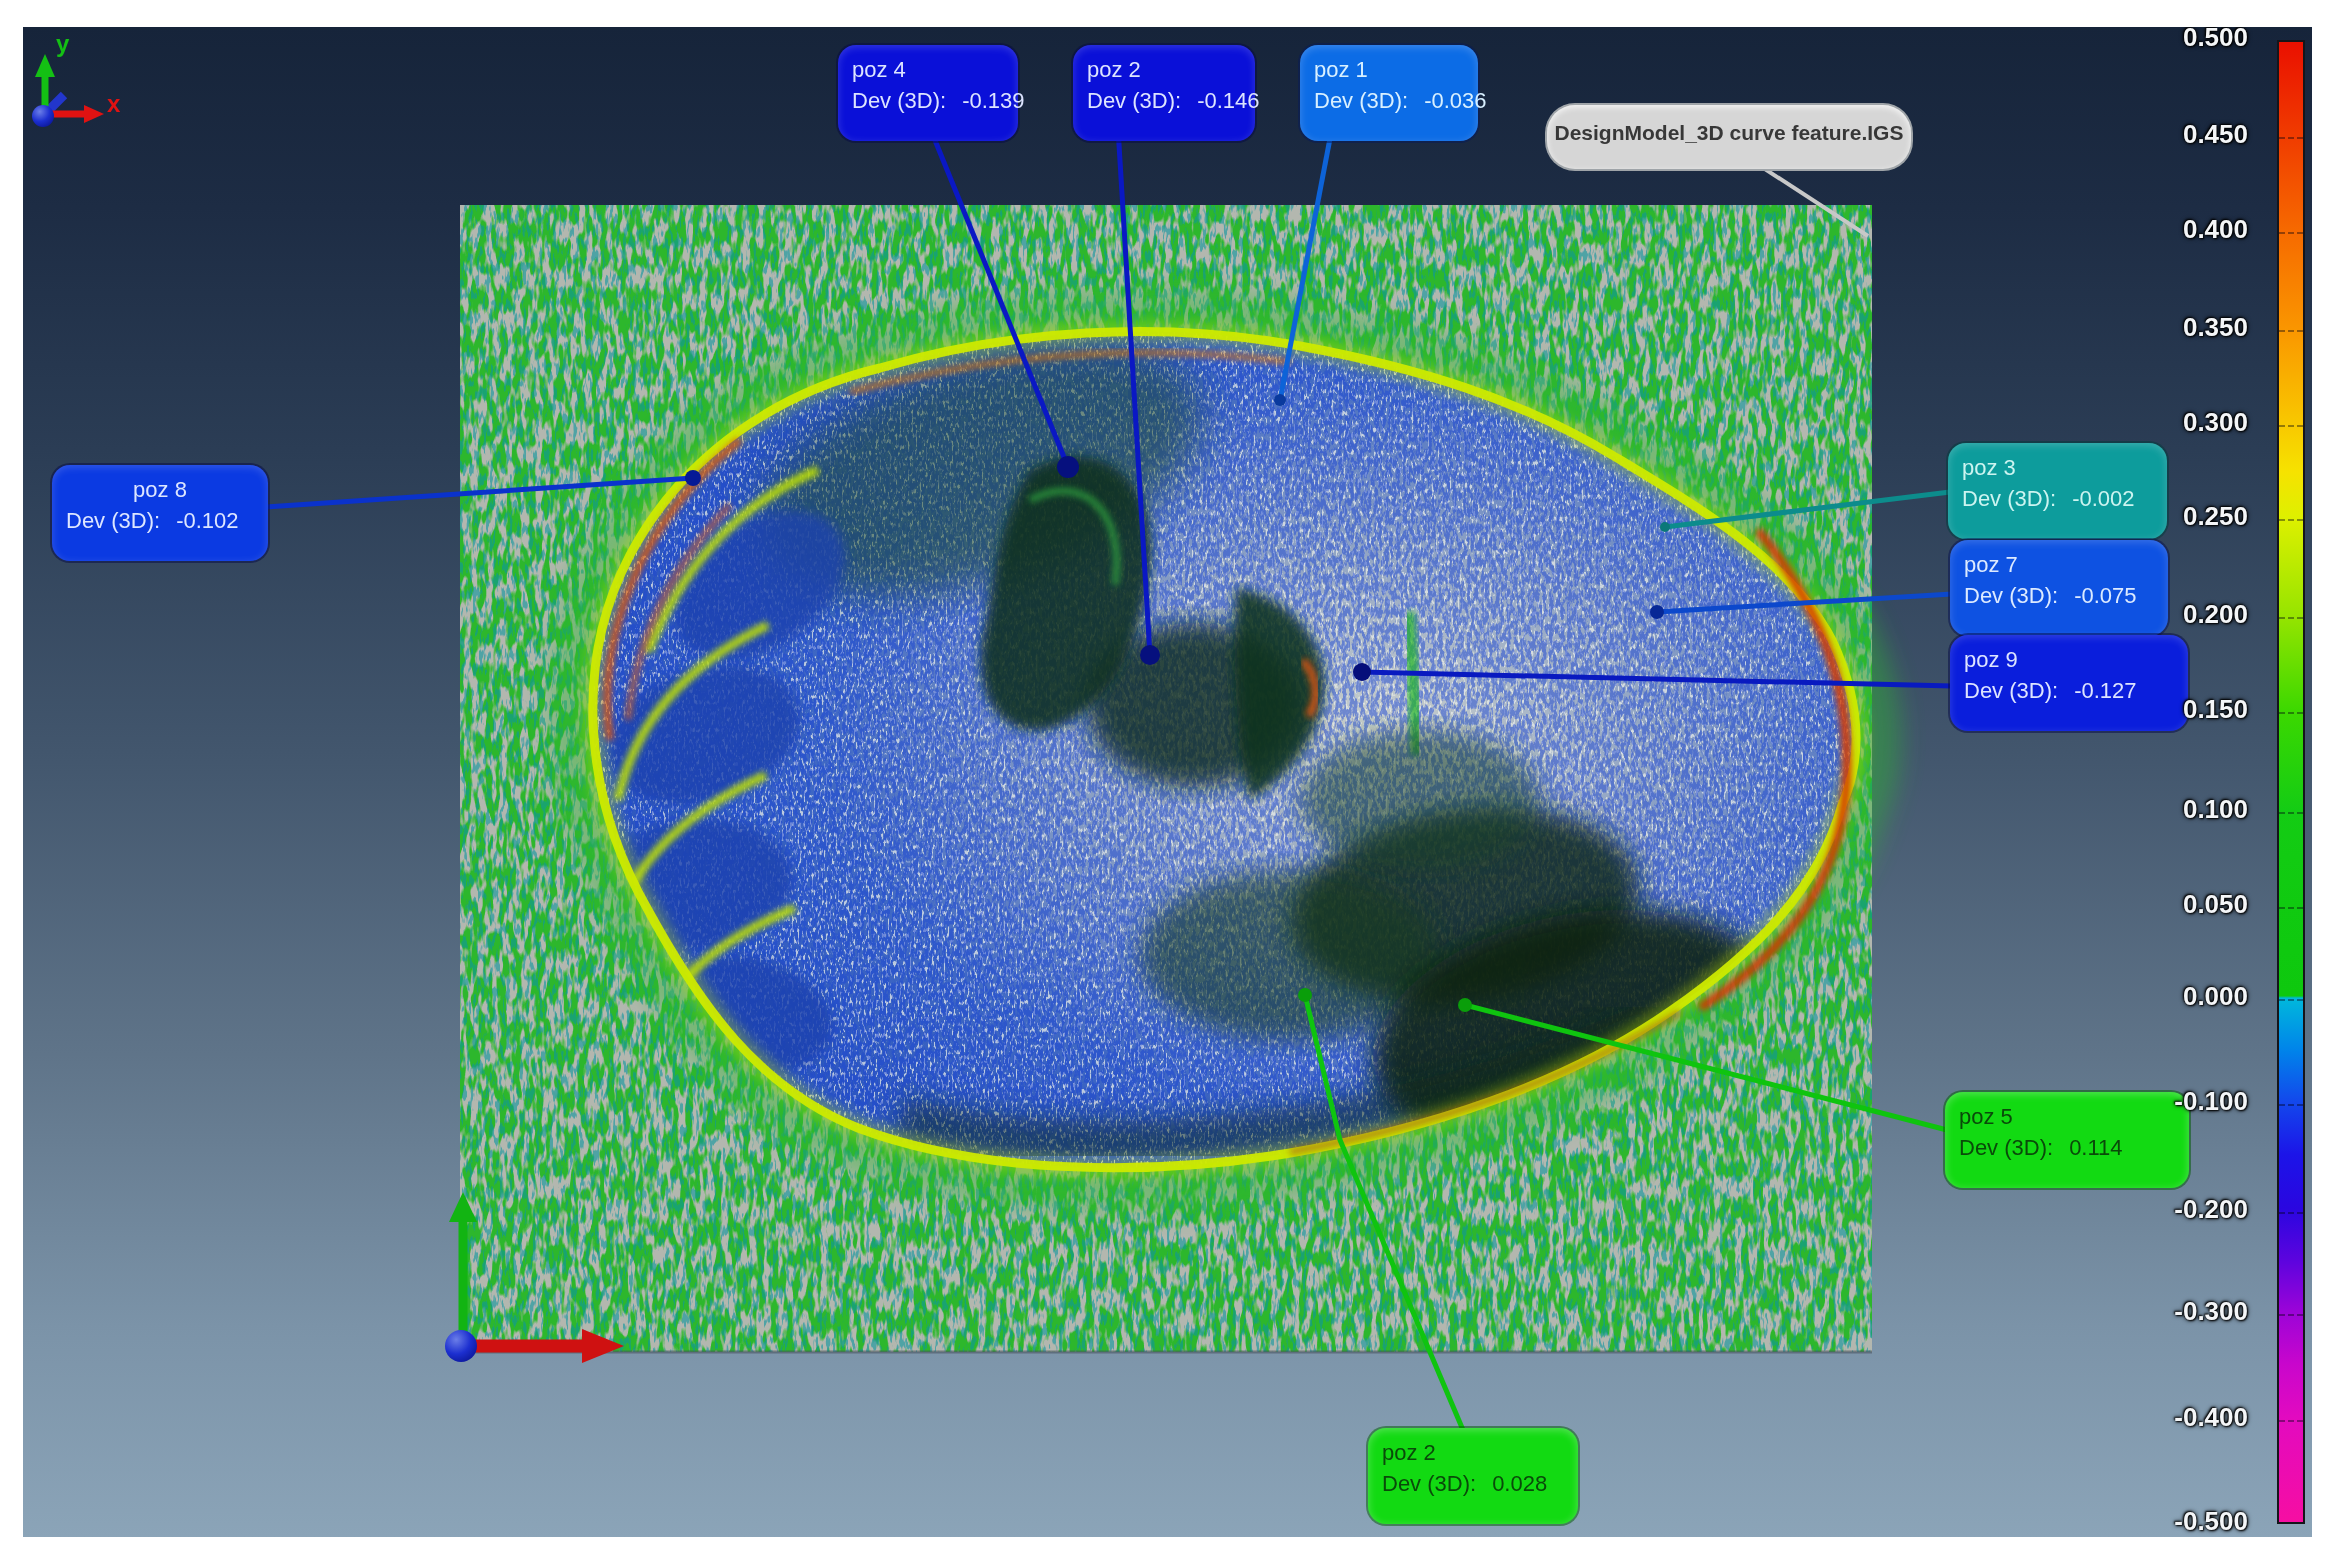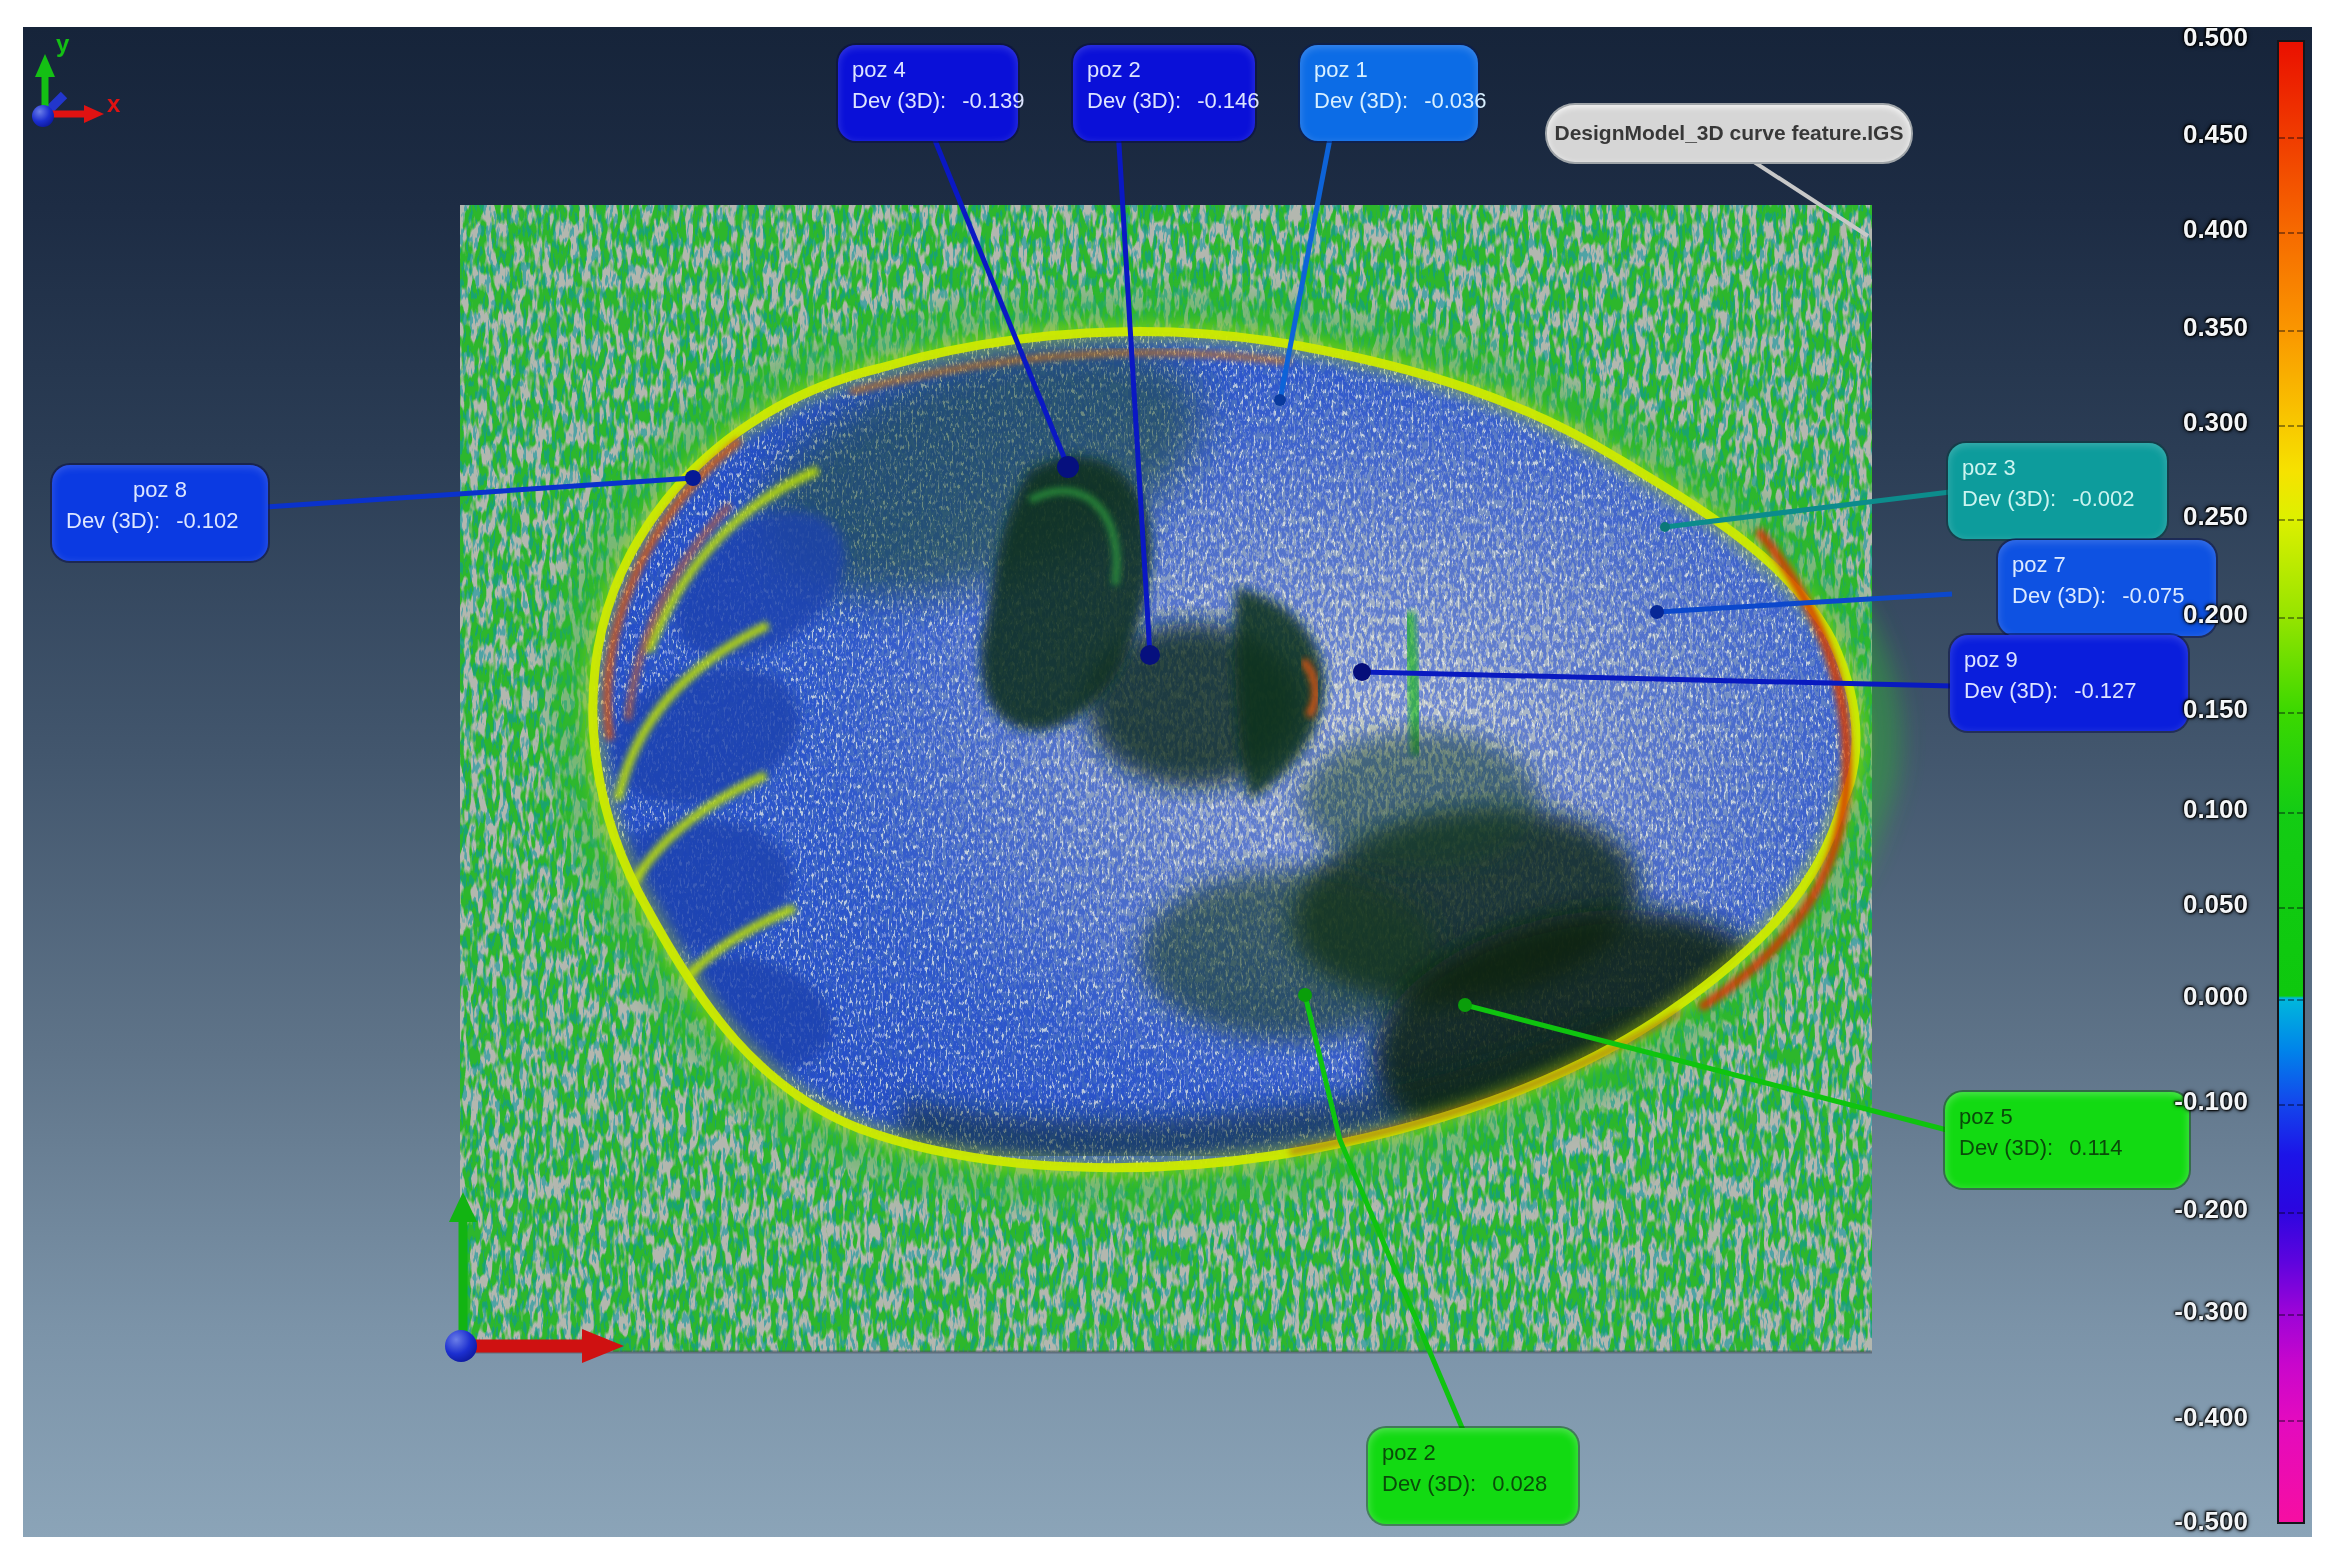--- a/index.html
+++ b/index.html
@@ -14,21 +14,21 @@
   .mk .nm{white-space:nowrap;}
   .mk .row{display:flex;gap:16px;white-space:nowrap;}
   .k-db{background:#0a10d8;color:#dde4ff;box-shadow:0 0 0 2px rgba(5,10,70,.5), inset 0 2px 8px rgba(255,255,255,.18);}
   .k-b9{background:#0a1edc;color:#dde4ff;box-shadow:0 0 0 2px rgba(5,10,70,.5), inset 0 2px 8px rgba(255,255,255,.18);}
   .k-b8{background:#0b3ae2;color:#dde6ff;box-shadow:0 0 0 2px rgba(5,10,70,.5), inset 0 2px 8px rgba(255,255,255,.18);}
   .k-b7{background:#0e52e2;color:#dceaff;box-shadow:0 0 0 2px rgba(5,15,80,.5), inset 0 2px 8px rgba(255,255,255,.2);}
   .k-az{background:#0c6ce6;color:#d8f0ff;box-shadow:0 0 0 2px rgba(5,25,90,.5), inset 0 2px 8px rgba(255,255,255,.22);}
   .k-tl{background:#0d9c9c;color:#ccf4f0;box-shadow:0 0 0 2px rgba(0,60,60,.5), inset 0 2px 8px rgba(255,255,255,.22);}
   .k-gr{background:#12da12;color:#0a4a0a;box-shadow:0 0 0 2px rgba(0,90,0,.5), inset 0 2px 8px rgba(255,255,255,.3);}
   
-  .ref{position:absolute;left:1524px;top:78px;width:364px;height:57px;z-index:5;background:#d6d6d6;color:#383838;
+  .ref{position:absolute;left:1524px;top:78px;width:364px;height:64px;z-index:5;background:#d6d6d6;color:#383838;
        border-radius:28px;box-shadow:0 0 0 2px #9fa4a8, inset 0 2px 6px rgba(255,255,255,.8);
        font-size:21px;font-weight:bold;text-align:center;line-height:55px;white-space:nowrap;}
   
   .scalebar{position:absolute;left:2254px;top:13px;width:28px;height:1484px;z-index:4;border:2px solid #15151a;box-sizing:border-box;
     background:linear-gradient(180deg,
       #ea1000 0%, #f03c00 6.4%, #f66a00 12.8%, #fa9600 19.4%, #f8c800 25.8%, #f6e200 29%,
       #def000 32.1%, #96e400 38.8%, #3cd800 45.2%, #14cc14 51.9%, #10ca10 58.3%, #0ec80e 64.45%,
       #00b8dc 64.6%, #0084ea 68.1%, #1348ec 71.6%, #1c14e8 75.2%, #2a06e0 78.8%, #5c04de 82.3%,
       #9a04d8 85.7%, #c806cc 89.3%, #e20ac0 92.9%, #f60ea2 100%);}
   .sbt{position:absolute;left:0;width:100%;height:0;border-top:2px dashed rgba(0,0,15,.4);}
@@ -211,21 +211,21 @@
         <span>-0.102</span>
       </div>
   </div>
   <div class="mk k-tl" style="left:1925px;top:416px;width:219px;">
     <div class="nm">poz 3</div>
     <div class="row">
         <span>Dev (3D):</span>
         <span>-0.002</span>
       </div>
   </div>
-  <div class="mk k-b7" style="left:1975px;top:513px;width:218px;">
+  <div class="mk k-b7" style="left:1927px;top:513px;width:218px;">
     <div class="nm">poz 7</div>
     <div class="row">
         <span>Dev (3D):</span>
         <span>-0.075</span>
       </div>
   </div>
   <div class="mk k-b9" style="left:1927px;top:608px;width:238px;">
     <div class="nm">poz 9</div>
     <div class="row">
         <span>Dev (3D):</span>

